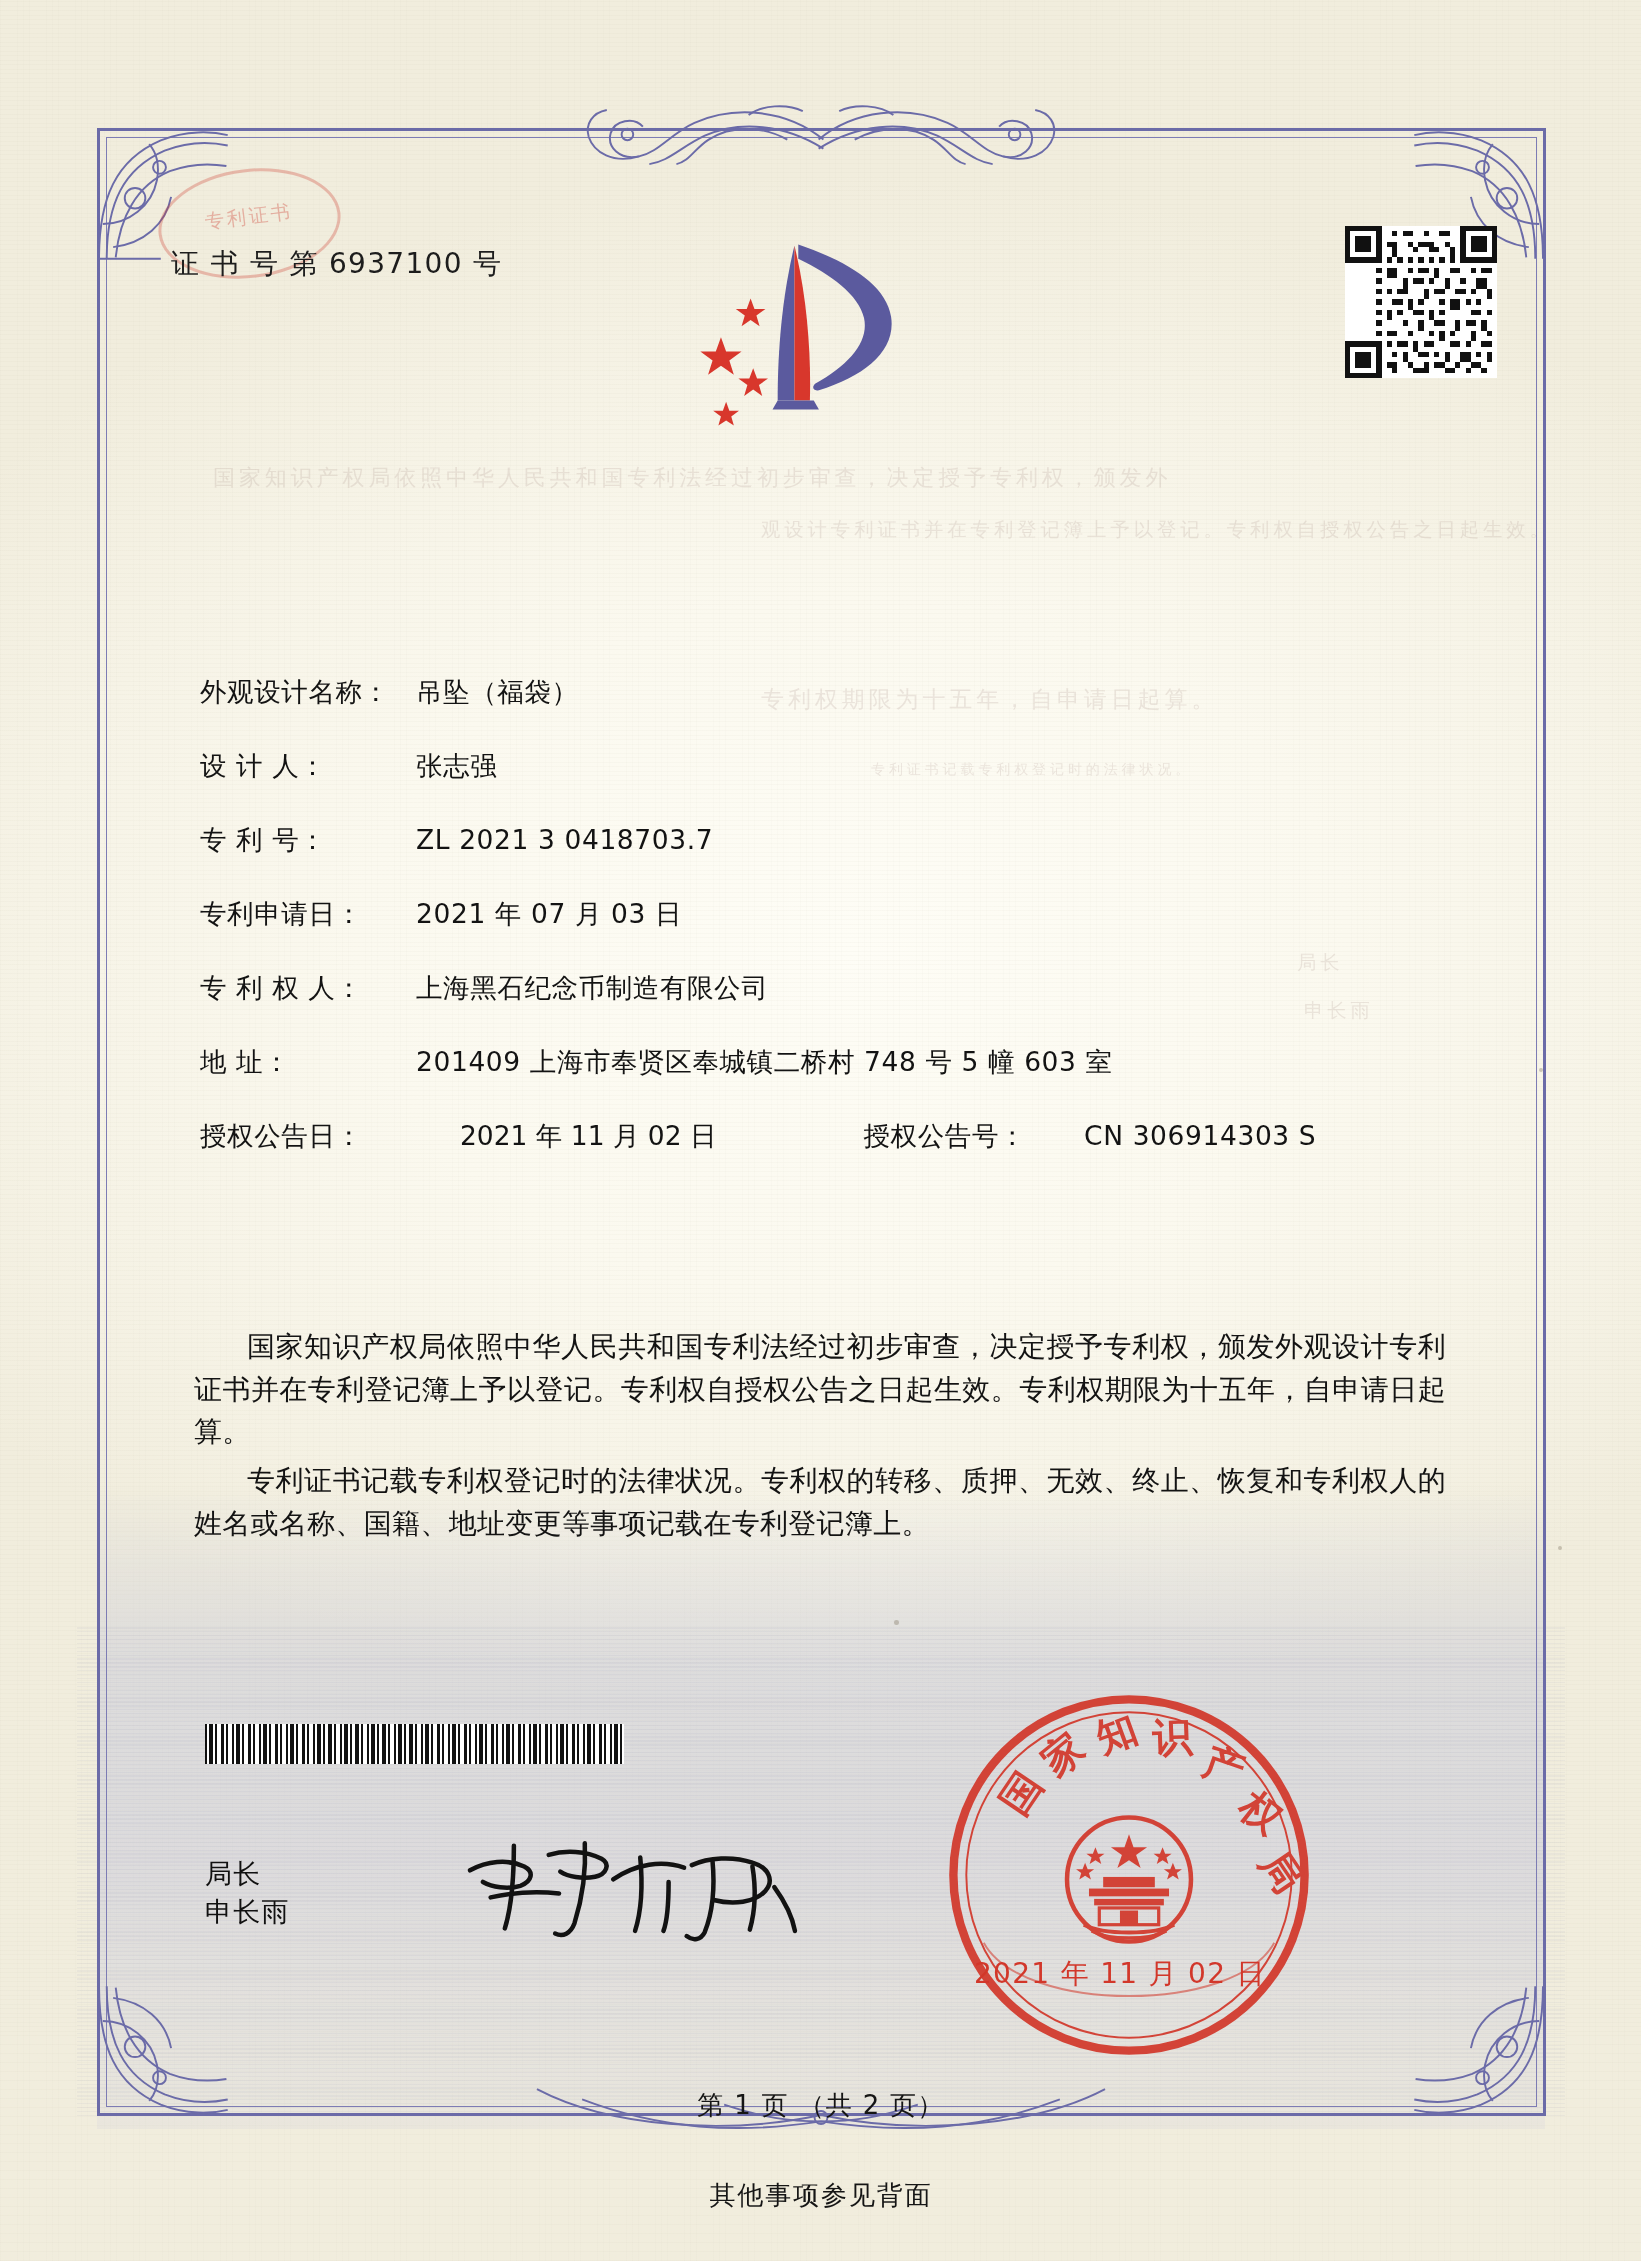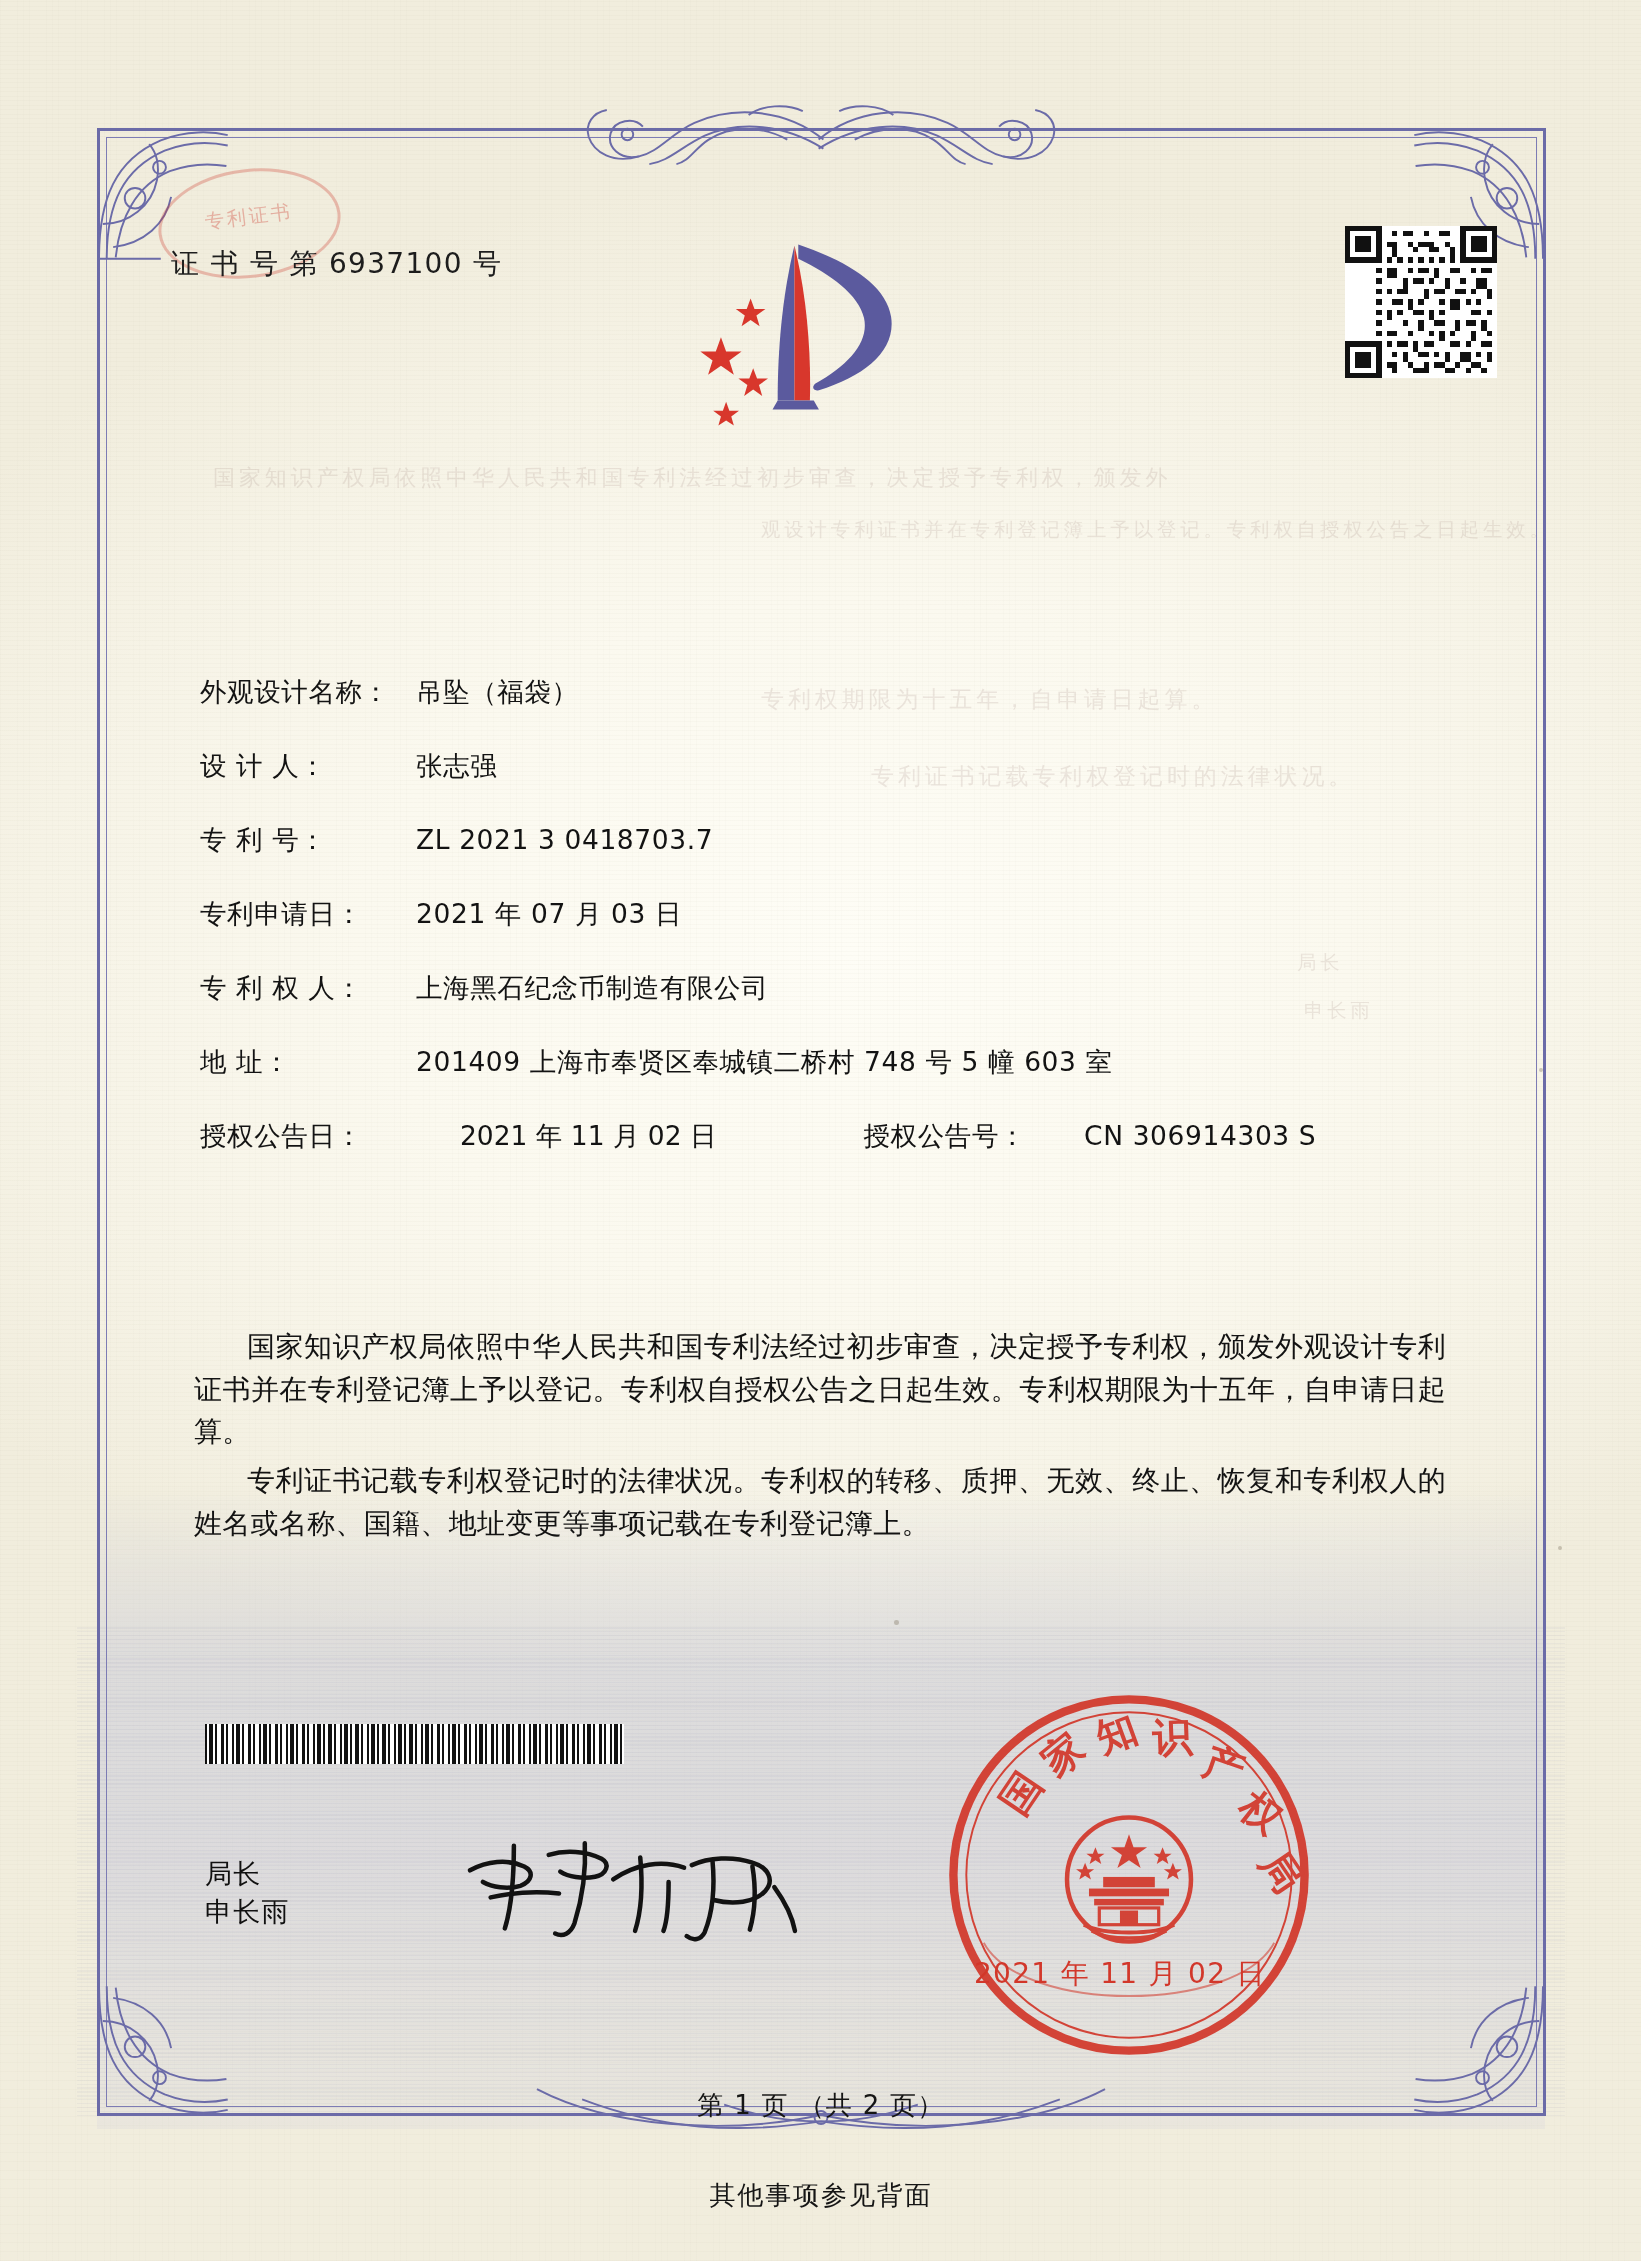--- a/index.html
+++ b/index.html
@@ -288,21 +288,21 @@
 
 <div id="certificate">
 
   <div id="paper-texture"></div>
   <div id="paper-wash"></div>
   <div id="paper-wash2"></div>
 
   <div class="bleed" style="left:213px; top:463px;">国家知识产权局依照中华人民共和国专利法经过初步审查，决定授予专利权，颁发外</div>
   <div class="bleed" style="left:761px; top:516px; font-size:19.4px;">观设计专利证书并在专利登记簿上予以登记。专利权自授权公告之日起生效。</div>
   <div class="bleed" style="left:761px; top:684px; font-size:23px;">专利权期限为十五年，自申请日起算。</div>
-  <div class="bleed" style="left:871px; top:761px; font-size:23px;">专利证书记载专利权登记时的法律状况。</div>
+  <div class="bleed" style="left:871px; top:761px; font-size:14px;">专利证书记载专利权登记时的法律状况。</div>
   <div class="bleed" style="left:1297px; top:949px; font-size:19.4px;">局长</div>
   <div class="bleed" style="left:1304px; top:997px; font-size:19.4px;">申长雨</div>
 
   <div id="border-outer"></div>
   <div id="border-inner"></div>
 
   <svg class="corner-orn" id="corner-tl" viewBox="0 0 230 230">
     <g fill="none" stroke="#6b6ba8" stroke-width="3">
       <path d="M14 214 C14 120 40 60 110 30 C150 14 190 16 214 22"></path>
       <path d="M26 214 C26 128 52 74 116 46 C152 32 186 32 214 38"></path>

